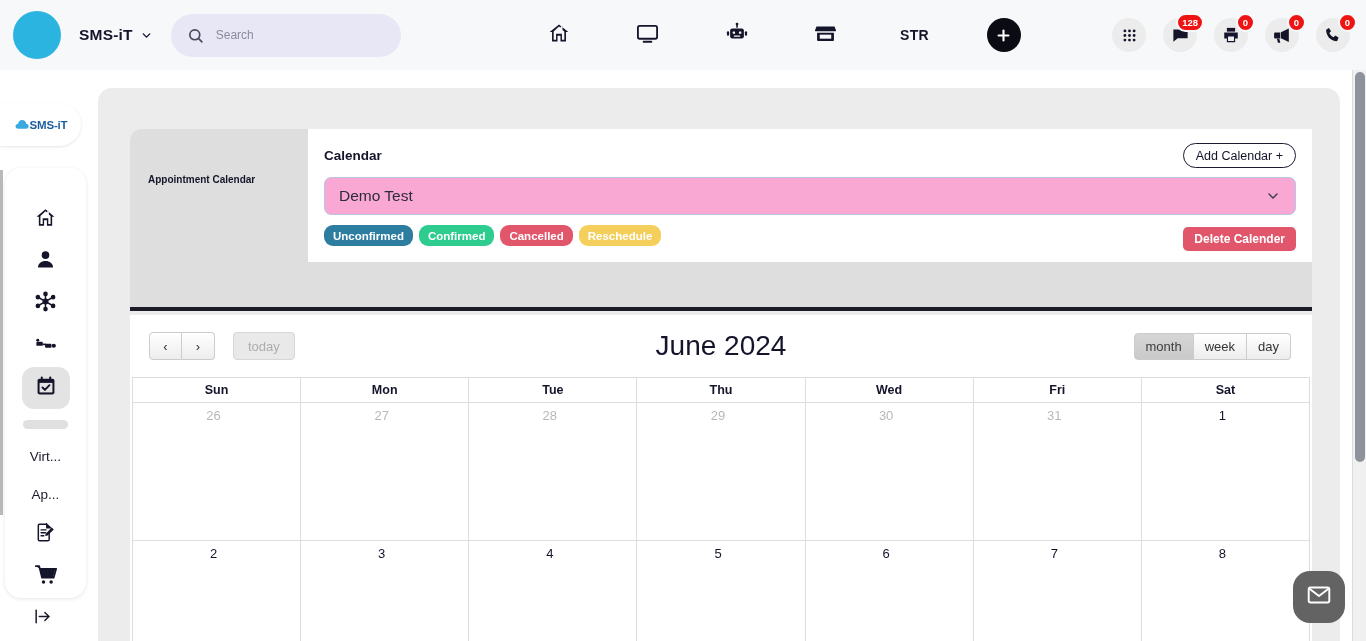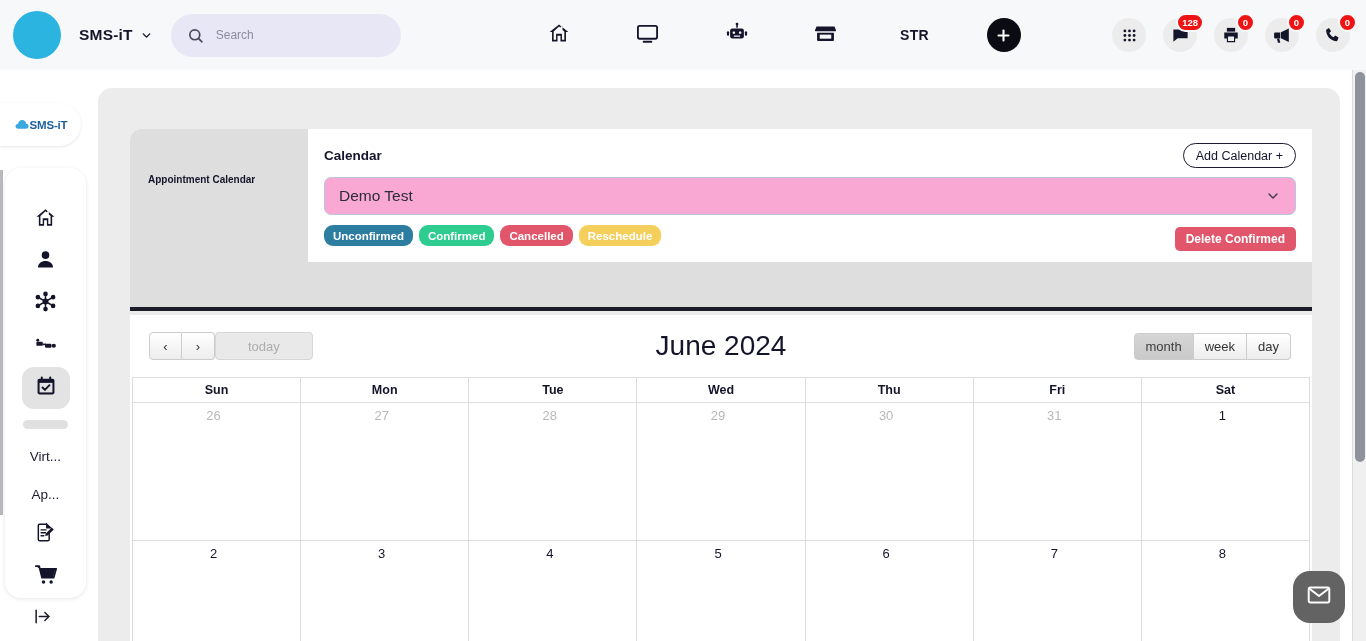--- a/index.html
+++ b/index.html
@@ -197,21 +197,21 @@
     font-size: 13px; display: flex; align-items: center; justify-content: center;
     font-family: "Liberation Sans", sans-serif; cursor: pointer;
   }
   .fc-btn.l { border-radius: 4px 0 0 4px; }
   .fc-btn.r { border-radius: 0 4px 4px 0; border-left: none; }
   .fc-btn.single { border-radius: 4px; }
   .fc-btn.disabled {
     background: #e9e9e9; color: #adadad; border-color: #d6d6d6;
   }
   .fc-btn.act { background: linear-gradient(#d6d6d6,#c9c9c9); color: #3c3c3c; }
-  .today-btn { height: 28px; padding: 0 32px; }
+  .today-btn { margin-left: 18px; height: 28px; padding: 0 14px; }
   .cal-title {
     position: absolute; left: 0; right: 0; text-align: center;
     font-size: 28px; font-weight: 400; color: #14142b;
     pointer-events: none;
   }
   .view-group { position: absolute; right: 21px; display: flex; }
   .view-group .fc-btn { height: 27px; padding: 0 11px; border-radius: 0; }
   .view-group .fc-btn:first-child { border-radius: 4px 0 0 4px; }
   .view-group .fc-btn:last-child { border-radius: 0 4px 4px 0; }
   .view-group .fc-btn + .fc-btn { border-left: none; }
@@ -496,21 +496,21 @@
         </span>
       </div>
 
       <div class="wb-row3">
         <button class="pill" style="background:#2c7da0">Unconfirmed</button>
         <button class="pill" style="background:#2ecc8f">Confirmed</button>
         <button class="pill" style="background:#e1566b">Cancelled</button>
         <button class="pill" style="background:#f5cf5c">Reschedule</button>
       </div>
 
-      <button class="del-cal-btn">Delete Confirmed</button>
+      <button class="del-cal-btn">Delete Calender</button>
     </div>
   </div>
 
   <div class="cal-area">
     <div class="cal-toolbar">
       <div class="btn-group">
         <button class="fc-btn l">‹</button>
         <button class="fc-btn r">›</button>
       </div>
       <button class="fc-btn single disabled today-btn">today</button>
@@ -520,22 +520,22 @@
         <button class="fc-btn">week</button>
         <button class="fc-btn">day</button>
       </div>
     </div>
 
     <div class="cal-grid">
       <div class="cal-head">
         <div>Sun</div>
         <div>Mon</div>
         <div>Tue</div>
+        <div>Thu</div>
         <div>Wed</div>
-        <div>Thu</div>
         <div>Fri</div>
         <div>Sat</div>
       </div>
 
       <div class="cal-week">
         <div class="cal-cell"><span class="daynum other">26</span></div>
         <div class="cal-cell"><span class="daynum other">27</span></div>
         <div class="cal-cell"><span class="daynum other">28</span></div>
         <div class="cal-cell"><span class="daynum other">29</span></div>
         <div class="cal-cell"><span class="daynum other">30</span></div>

